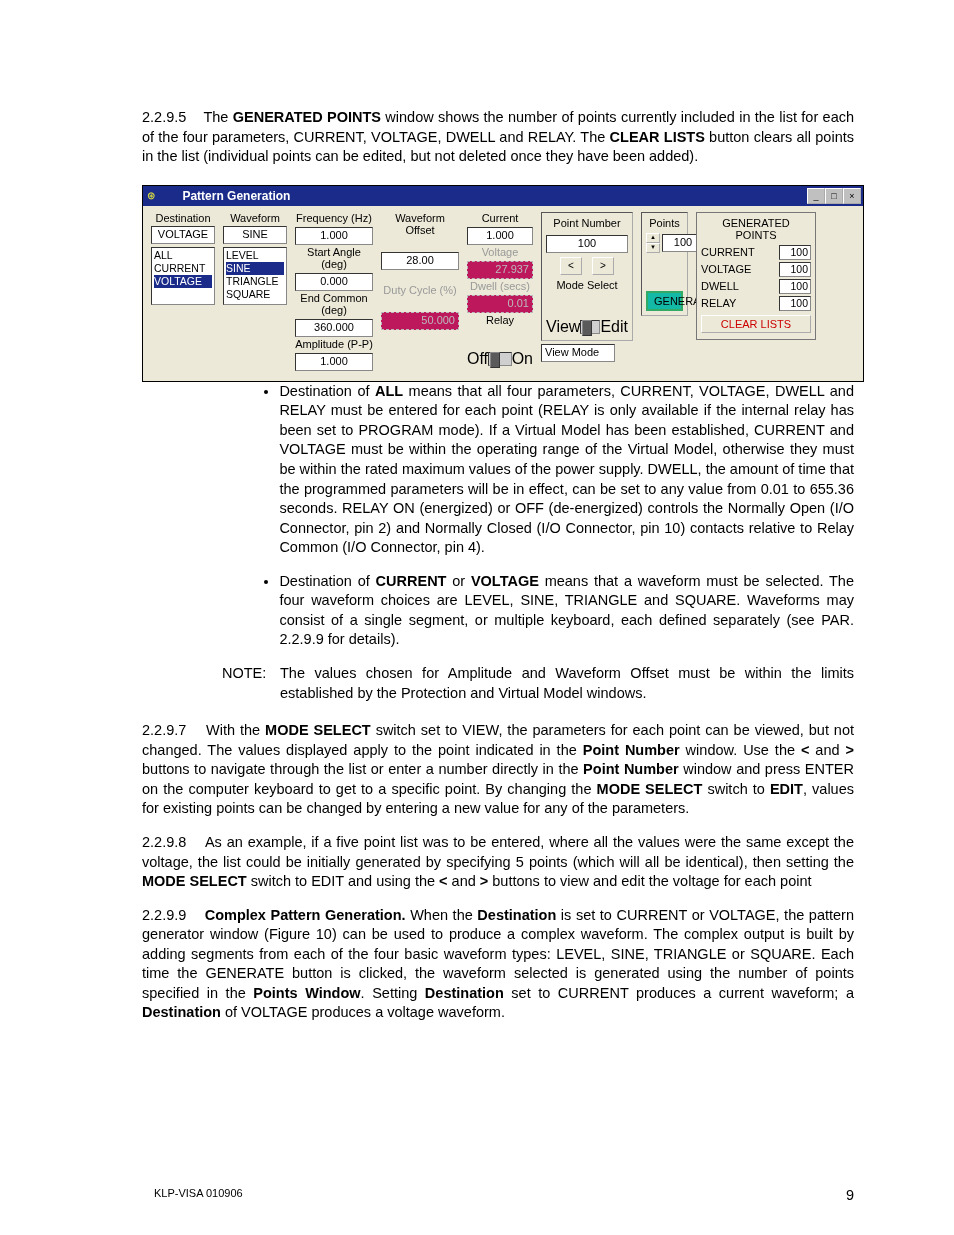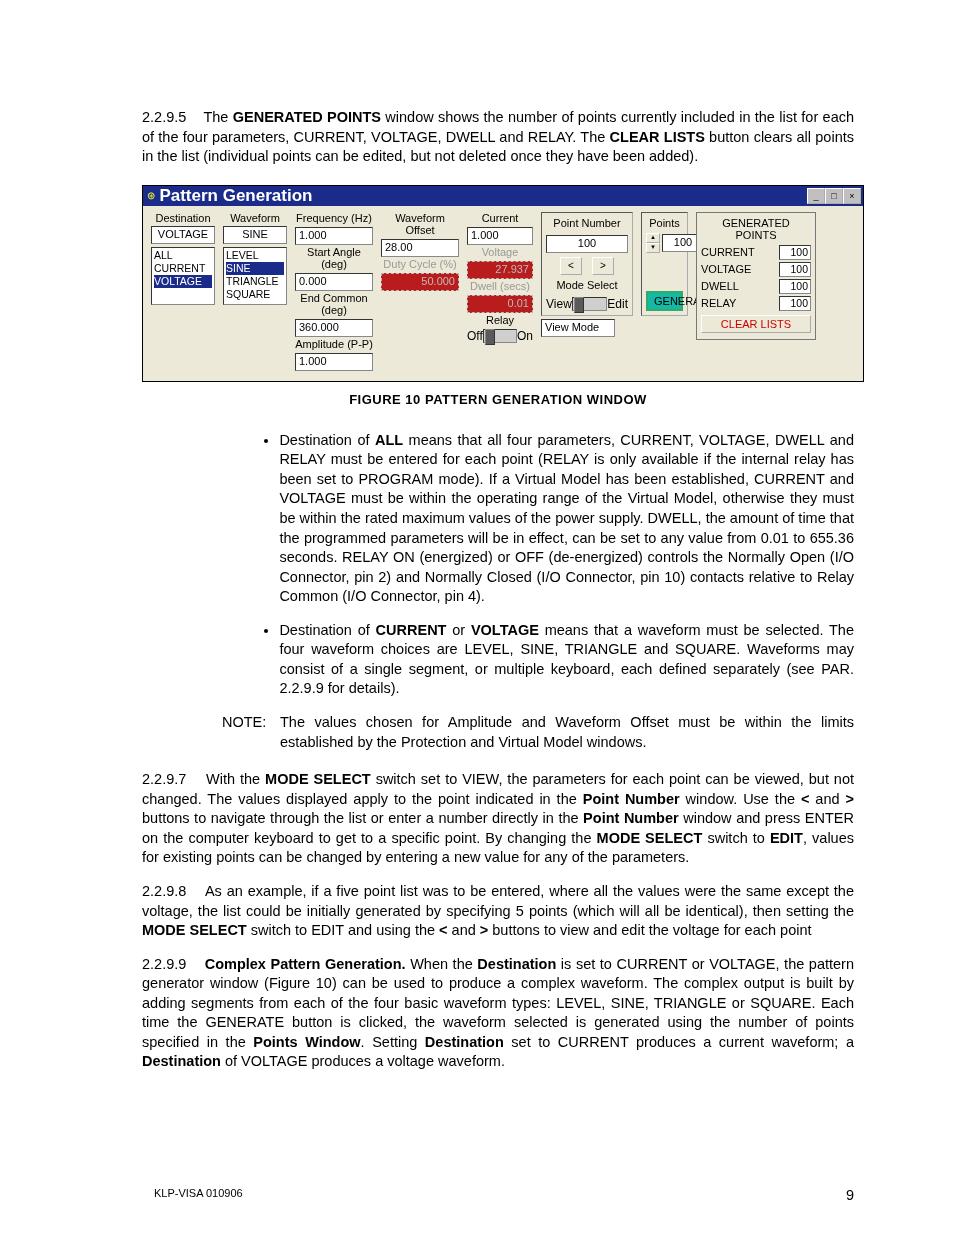--- a/index.html
+++ b/index.html
@@ -43,21 +43,21 @@
     background: #1a2b8a;
     color: #fff;
     display: flex;
     align-items: center;
     justify-content: space-between;
     padding: 1px 2px 1px 4px;
     height: 18px;
   }
   .title-left { display: flex; align-items: center; gap: 4px; }
   .title-icon { color: #ff3; font-size: 10px; }
-  .title-text { font-weight: bold; font-size: 17px; }
+  .title-text { font-weight: bold; font-size: 12px; margin-left: 23px; }
   .title-btns { display: flex; gap: 0; }
   .title-btn {
     width: 16px; height: 14px;
     background: #c0c0c0;
     border: 1px outset #fff;
     font-size: 9px;
     display: flex; align-items: center; justify-content: center;
     color: #000;
   }
   .win-body {
@@ -75,29 +75,29 @@
     line-height: 13px;
     padding: 1px 2px;
     min-width: 58px;
     height: 54px;
     overflow: hidden;
   }
   .sel .opt.hilite { background: #1a2b8a; color: #fff; }
   .numbox {
     border: 1px inset #888;
     background: #fff;
-    text-align: left;
+    text-align: center;
     padding: 1px 3px;
     min-width: 46px;
     height: 14px;
     font-size: 11px;
   }
   .numbox-dim {
     border: 1px dashed #bbb;
-    background: #b91c1c;
+    background: #be185d;
     color: #bbb;
     text-align: right;
     padding: 1px 3px;
     min-width: 46px;
     height: 14px;
     font-size: 11px;
   }
   .btn {
     border: 1px outset #fff;
     background: #14b8a6;
@@ -112,21 +112,21 @@
     flex-direction: column;
     gap: 4px;
   }
   .arrow-btn {
     border: 1px outset #fff;
     background: #ece9d8;
     width: 20px; height: 16px;
     display: inline-flex; align-items: center; justify-content: center;
     font-size: 10px;
   }
-  .slider-wrap { display: flex; align-items: center; justify-content: space-between; font-size: 12px; }
+  .slider-wrap { display: flex; align-items: center; justify-content: space-between; font-size: 16px; margin-top: 21px; }
   .slider-track { position: relative; width: 36px; height: 12px; background: #cfcfcf; border: 1px inset #888; }
   .slider-thumb { position: absolute; left: 1px; top: -1px; width: 8px; height: 14px; background: #5a5a5a; border: 1px outset #888; }
   .spin { display: flex; align-items: center; gap: 2px; }
   .spin-ctrl { display: flex; flex-direction: column; }
   .spin-btn { width: 12px; height: 8px; border: 1px outset #fff; background: #ece9d8; font-size: 7px; line-height: 6px; text-align: center; }
   .panel-box {
     border: 1px solid #777;
     background: #ece9d8;
     padding: 4px 4px 6px 4px;
   }
@@ -214,21 +214,21 @@
         <div class="lbl">Frequency (Hz)</div>
         <div class="numbox">1.000</div>
         <div class="lbl">Start Angle (deg)</div>
         <div class="numbox">0.000</div>
         <div class="lbl">End Common (deg)</div>
         <div class="numbox">360.000</div>
         <div class="lbl">Amplitude (P-P)</div>
         <div class="numbox">1.000</div>
       </div>
 
-      <div class="col" style="width:78px;gap:1px">
+      <div class="col" style="width:78px;gap:14px">
         <div class="lbl">Waveform Offset</div>
         <div class="numbox">28.00</div>
         <div class="lbl lbl-dim">Duty Cycle (%)</div>
         <div class="numbox-dim">50.000</div>
       </div>
 
       <div class="col" style="width:66px;gap:1px">
         <div class="lbl">Current</div>
         <div class="numbox">1.000</div>
         <div class="lbl lbl-dim">Voltage</div>
@@ -299,21 +299,20 @@
               <span>RELAY</span>
               <span class="v">100</span>
             </div>
           <div class="clear-btn">CLEAR LISTS</div>
         </div>
       </div>
 
     </div>
   </div>
 
-  <div class="fig-caption">FIGURE 10  PATTERN GENERATION WINDOW</div>
 
 
   <ul class="bullets">
     <li>
       <span>Destination of </span><b>ALL</b><span> means that all four parameters, CURRENT, VOLTAGE, DWELL and RELAY must be entered for each point (RELAY is only available if the internal relay has been set to PROGRAM mode). If a Virtual Model has been established, CURRENT and VOLTAGE must be within the operating range of the Virtual Model, otherwise they must be within the rated maximum values of the power supply. DWELL, the amount of time that the programmed parameters will be in effect, can be set to any value from 0.01 to 655.36 seconds. RELAY ON (energized) or OFF (de-energized) controls the Normally Open (I/O Connector, pin 2) and Normally Closed (I/O Connector, pin 10) contacts relative to Relay Common (I/O Connector, pin 4).</span>
     </li>
     <li>
       <span>Destination of </span><b>CURRENT</b><span> or </span><b>VOLTAGE</b><span> means that a waveform must be selected. The four waveform choices are LEVEL, SINE, TRIANGLE and SQUARE. Waveforms may consist of a single segment, or multiple keyboard, each defined separately (see PAR. 2.2.9.9 for details).</span>
     </li>
   </ul>

